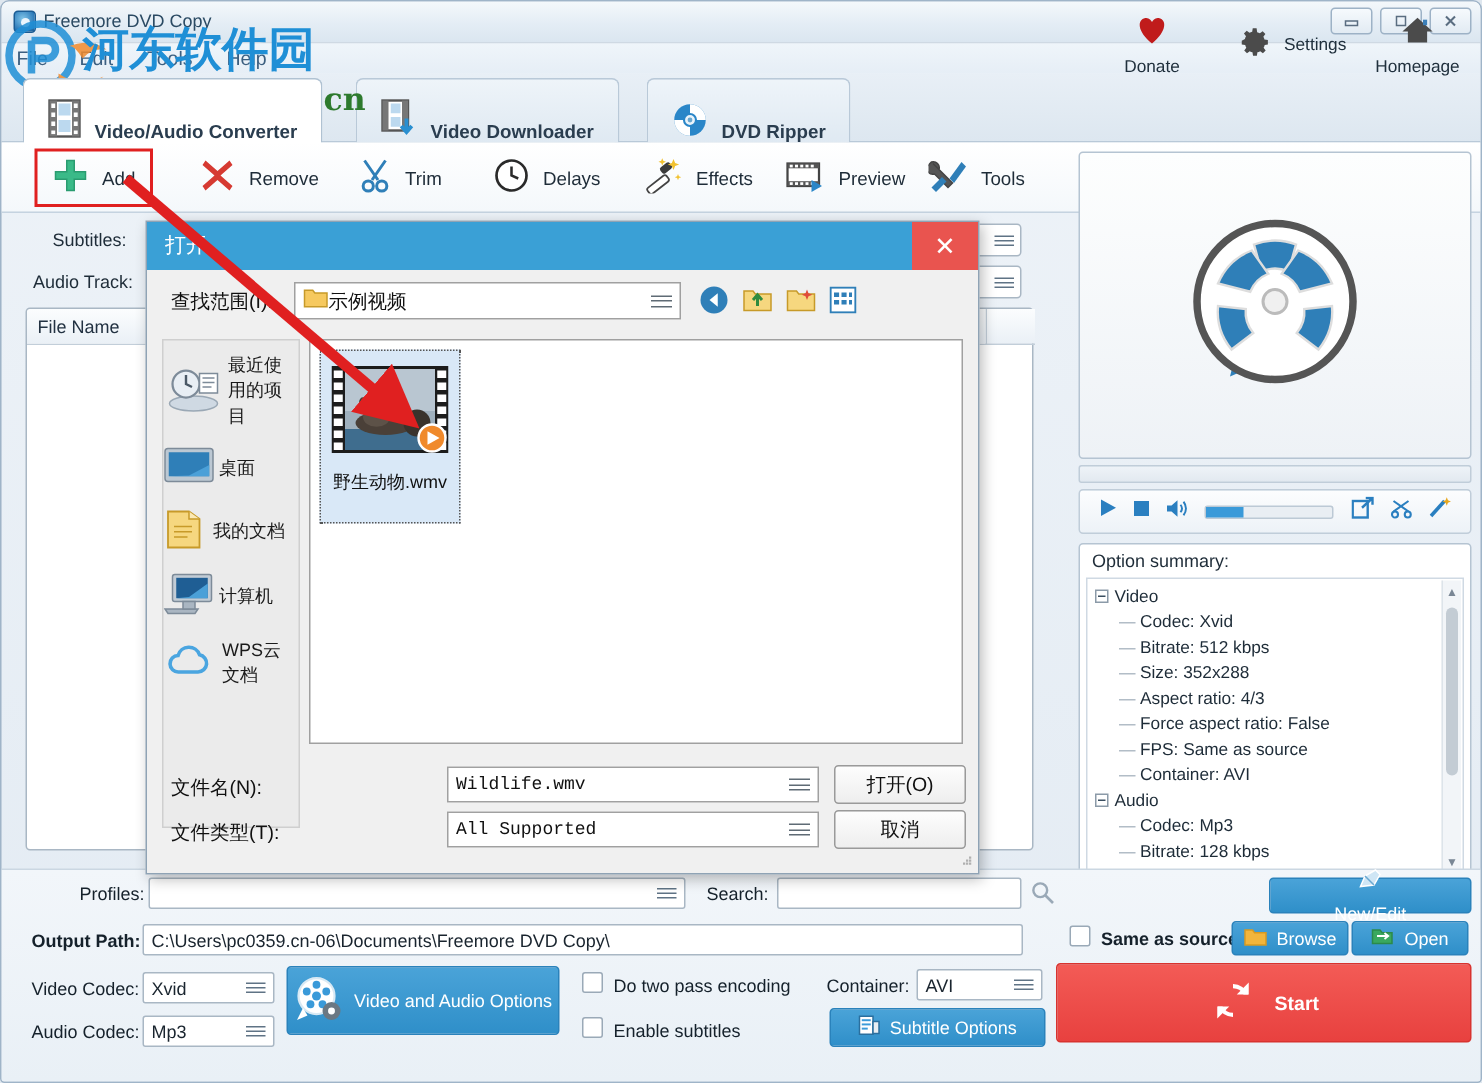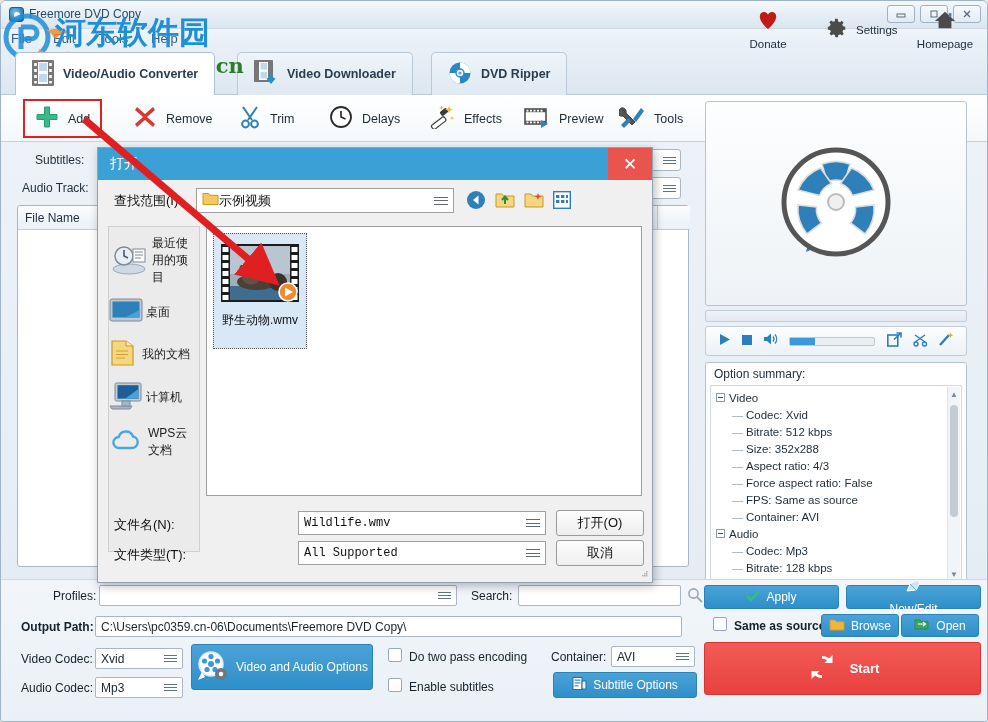--- a/index.html
+++ b/index.html
@@ -60,21 +60,21 @@
   }
 
   
   .tabstrip {
     position: relative; height: 46px;
     background: linear-gradient(180deg,#e8eff6 0%,#dde7f0 100%);
     border-bottom: 1px solid #b9c9d8;
   }
   .tab {
     position: absolute; top: 3px; height: 43px;
-    display: flex; align-items: center; gap: 9px;
+    display: flex; align-items: flex-end; gap: 9px;
     padding: 0 16px;
     border: 1px solid #b9c9d8; border-bottom: none;
     border-radius: 5px 5px 0 0;
     background: linear-gradient(180deg,#eef4f9 0%,#dfe9f2 100%);
     font-size: 12.5px; font-weight: bold; color: #2a3d4f;
   }
   .tab.active {
     background: #ffffff;
     border-color: #b0c2d2;
     z-index: 4;
@@ -117,21 +117,21 @@
   .colhdr {
     position: absolute; top: 0; height: 24px;
     background: linear-gradient(180deg,#fbfdfe 0%,#eaf0f6 100%);
     border-right: 1px solid #c2ced9;
     border-bottom: 1px solid #c2ced9;
     display: flex; align-items: center; padding-left: 7px;
     font-size: 12px; color: #233242;
   }
 
   
-  .rightpanel { position: absolute; right: 20px; top: 100px; width: 282px; padding-left: 20px; }
+  .rightpanel { position: absolute; right: 6px; top: 100px; width: 282px; padding-left: 20px; }
   .preview {
     height: 205px; background: linear-gradient(180deg,#fdfefe 0%,#eef2f6 100%);
     border: 1px solid #b5c4d2; border-radius: 3px;
     display: flex; align-items: center; justify-content: center;
   }
   .seekbar {
     margin-top: 4px; height: 12px;
     background: linear-gradient(180deg,#eef3f8 0%,#e2e9f0 100%);
     border: 1px solid #c0cdd9; border-radius: 2px;
   }
@@ -697,26 +697,20 @@
             <rect x="1" y="1.5" width="9" height="12" fill="#fff" stroke="#2a6f9e"></rect>
             <rect x="2.5" y="3.5" width="6" height="1.3" fill="#3a9ad9"></rect>
             <rect x="2.5" y="6.3" width="6" height="1.3" fill="#3a9ad9"></rect>
             <rect x="2.5" y="9.1" width="4" height="1.3" fill="#3a9ad9"></rect>
             <rect x="10" y="5" width="4" height="8" fill="#e8eef3" stroke="#2a6f9e"></rect>
           </svg>
       </span>
       <span>Subtitle Options</span>
     </div>
 
-    <div class="btn-blue" style="left:703px; top:5px; width:135px; height:24px;">
-      <span><svg width="14" height="12">
-            <path d="M1 6 L5 10 L13 1" stroke="#2ec27e" stroke-width="2.4" fill="none"></path>
-          </svg></span>
-      <span>Apply</span>
-    </div>
     <div class="btn-blue" style="left:845px; top:5px; width:135px; height:24px;flex-direction:column;">
       <span>
         <svg width="16" height="14" viewBox="0 0 16 14">
             <path d="M1 12 L4 5 L11 1 L14 4 L10 11 Z" fill="#cfe6f5" stroke="#fff"></path>
             <path d="M4 5 L10 11" stroke="#6aa8d0"></path>
           </svg>
       </span>
       <span>New/Edit</span>
     </div>
 

